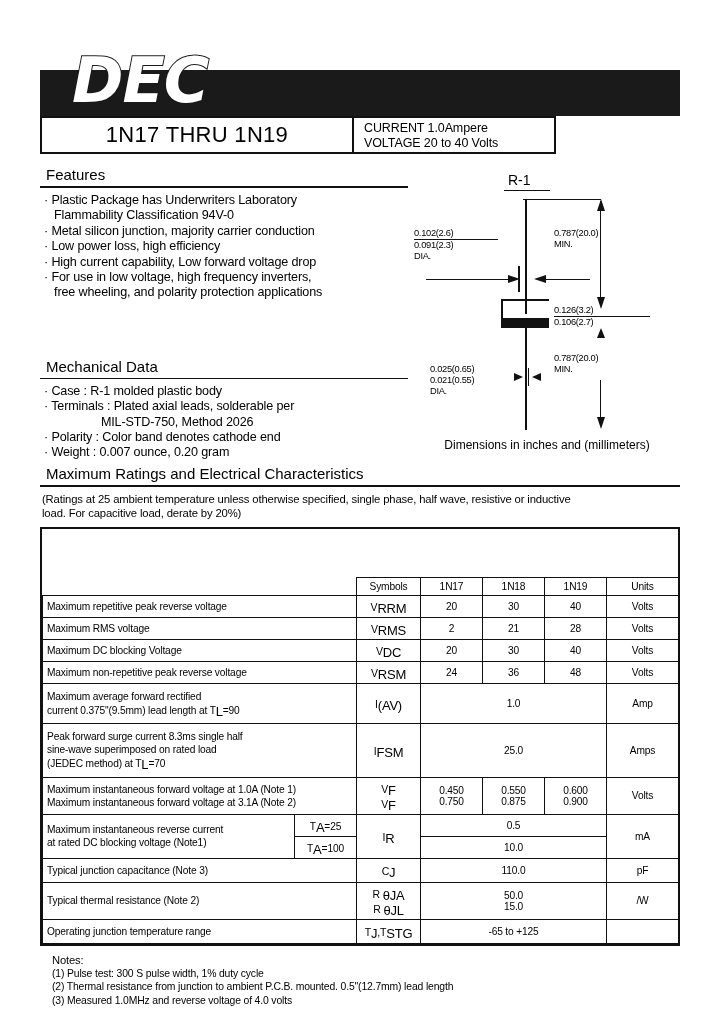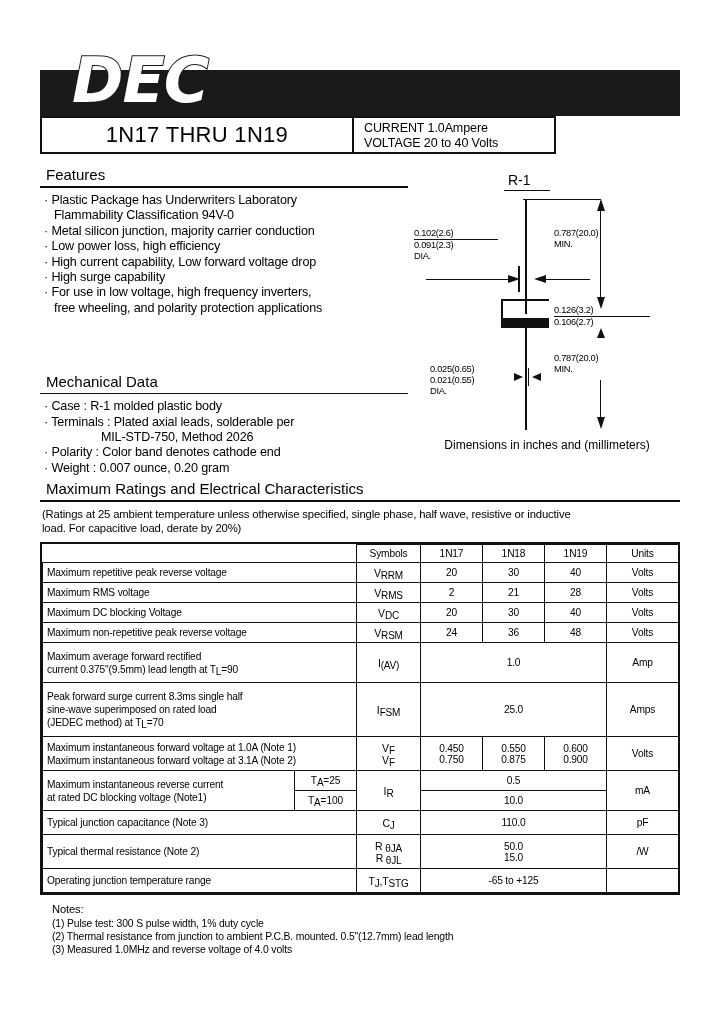--- a/index.html
+++ b/index.html
@@ -78,28 +78,28 @@
   .hline { position:absolute; background:#111; }
   .dim { position:absolute; font-size:9.3px; line-height:11px; text-align:left; letter-spacing:-0.3px; }
   .fracbar { border-bottom:1.1px solid #111; }
   .bodybar { position:absolute; background:#111; }
   .capt { position:absolute; left:-6px; top:270px; width:290px; text-align:center; font-size:12px; }
 
   
   .intro { font-size:11.3px; line-height:14px; padding:5px 2px 5px 2px; letter-spacing:-0.15px;}
 
   
-  table.mr { border-collapse:collapse; width:640px; table-layout:fixed; font-size:10.2px; }
+  table.mr { border-collapse:collapse; width:640px; table-layout:fixed; font-size:10.2px;margin-top:48px; }
   table.mr td { border:1.1px solid #111; padding:3px 4px; vertical-align:middle; letter-spacing:-0.15px;}
   td.param { text-align:left; padding-left:8px; line-height:13px; }
   td.ctr { text-align:center; }
   td.sym { text-align:center; font-size:10.5px; }
   .tbl-outer { border:2px solid #111; width:640px; margin-top:2px; }
   .tbl-outer table.mr { width:636px; }
-  sub { font-size:10px; vertical-align:baseline; position:relative; top:2px; letter-spacing:-0.2px;}
+  sub { font-size:13px; vertical-align:baseline; position:relative; top:2px; letter-spacing:-0.2px;}
 
   
   .notes { font-size:10.4px; line-height:13.3px; padding:8px 0 0 12px; letter-spacing:-0.15px;}
   .notes .nh { font-size:11.2px; }
 </style>
 </head>
 <body>
 
 <div class="page">
 
@@ -121,21 +121,20 @@
 
     <div class="col-left">
       <div class="sec-head">Features</div>
       <div class="rule-thick"></div>
       <div class="bullets">
         <div>· Plastic Package has Underwriters Laboratory</div>
         <div>   Flammability Classification 94V-0</div>
         <div>· Metal silicon junction, majority carrier conduction</div>
         <div>· Low power loss, high efficiency</div>
         <div>· High current capability, Low forward voltage drop</div>
-        <div>· High surge capability</div>
         <div>· For use in low voltage, high frequency inverters,</div>
         <div>   free wheeling, and polarity protection applications</div>
       </div>
 
       <div style="height:55px"></div>
 
       <div class="sec-head">Mechanical Data</div>
       <div class="rule-thin"></div>
       <div class="bullets">
         <div>· Case : R-1 molded plastic body</div>

